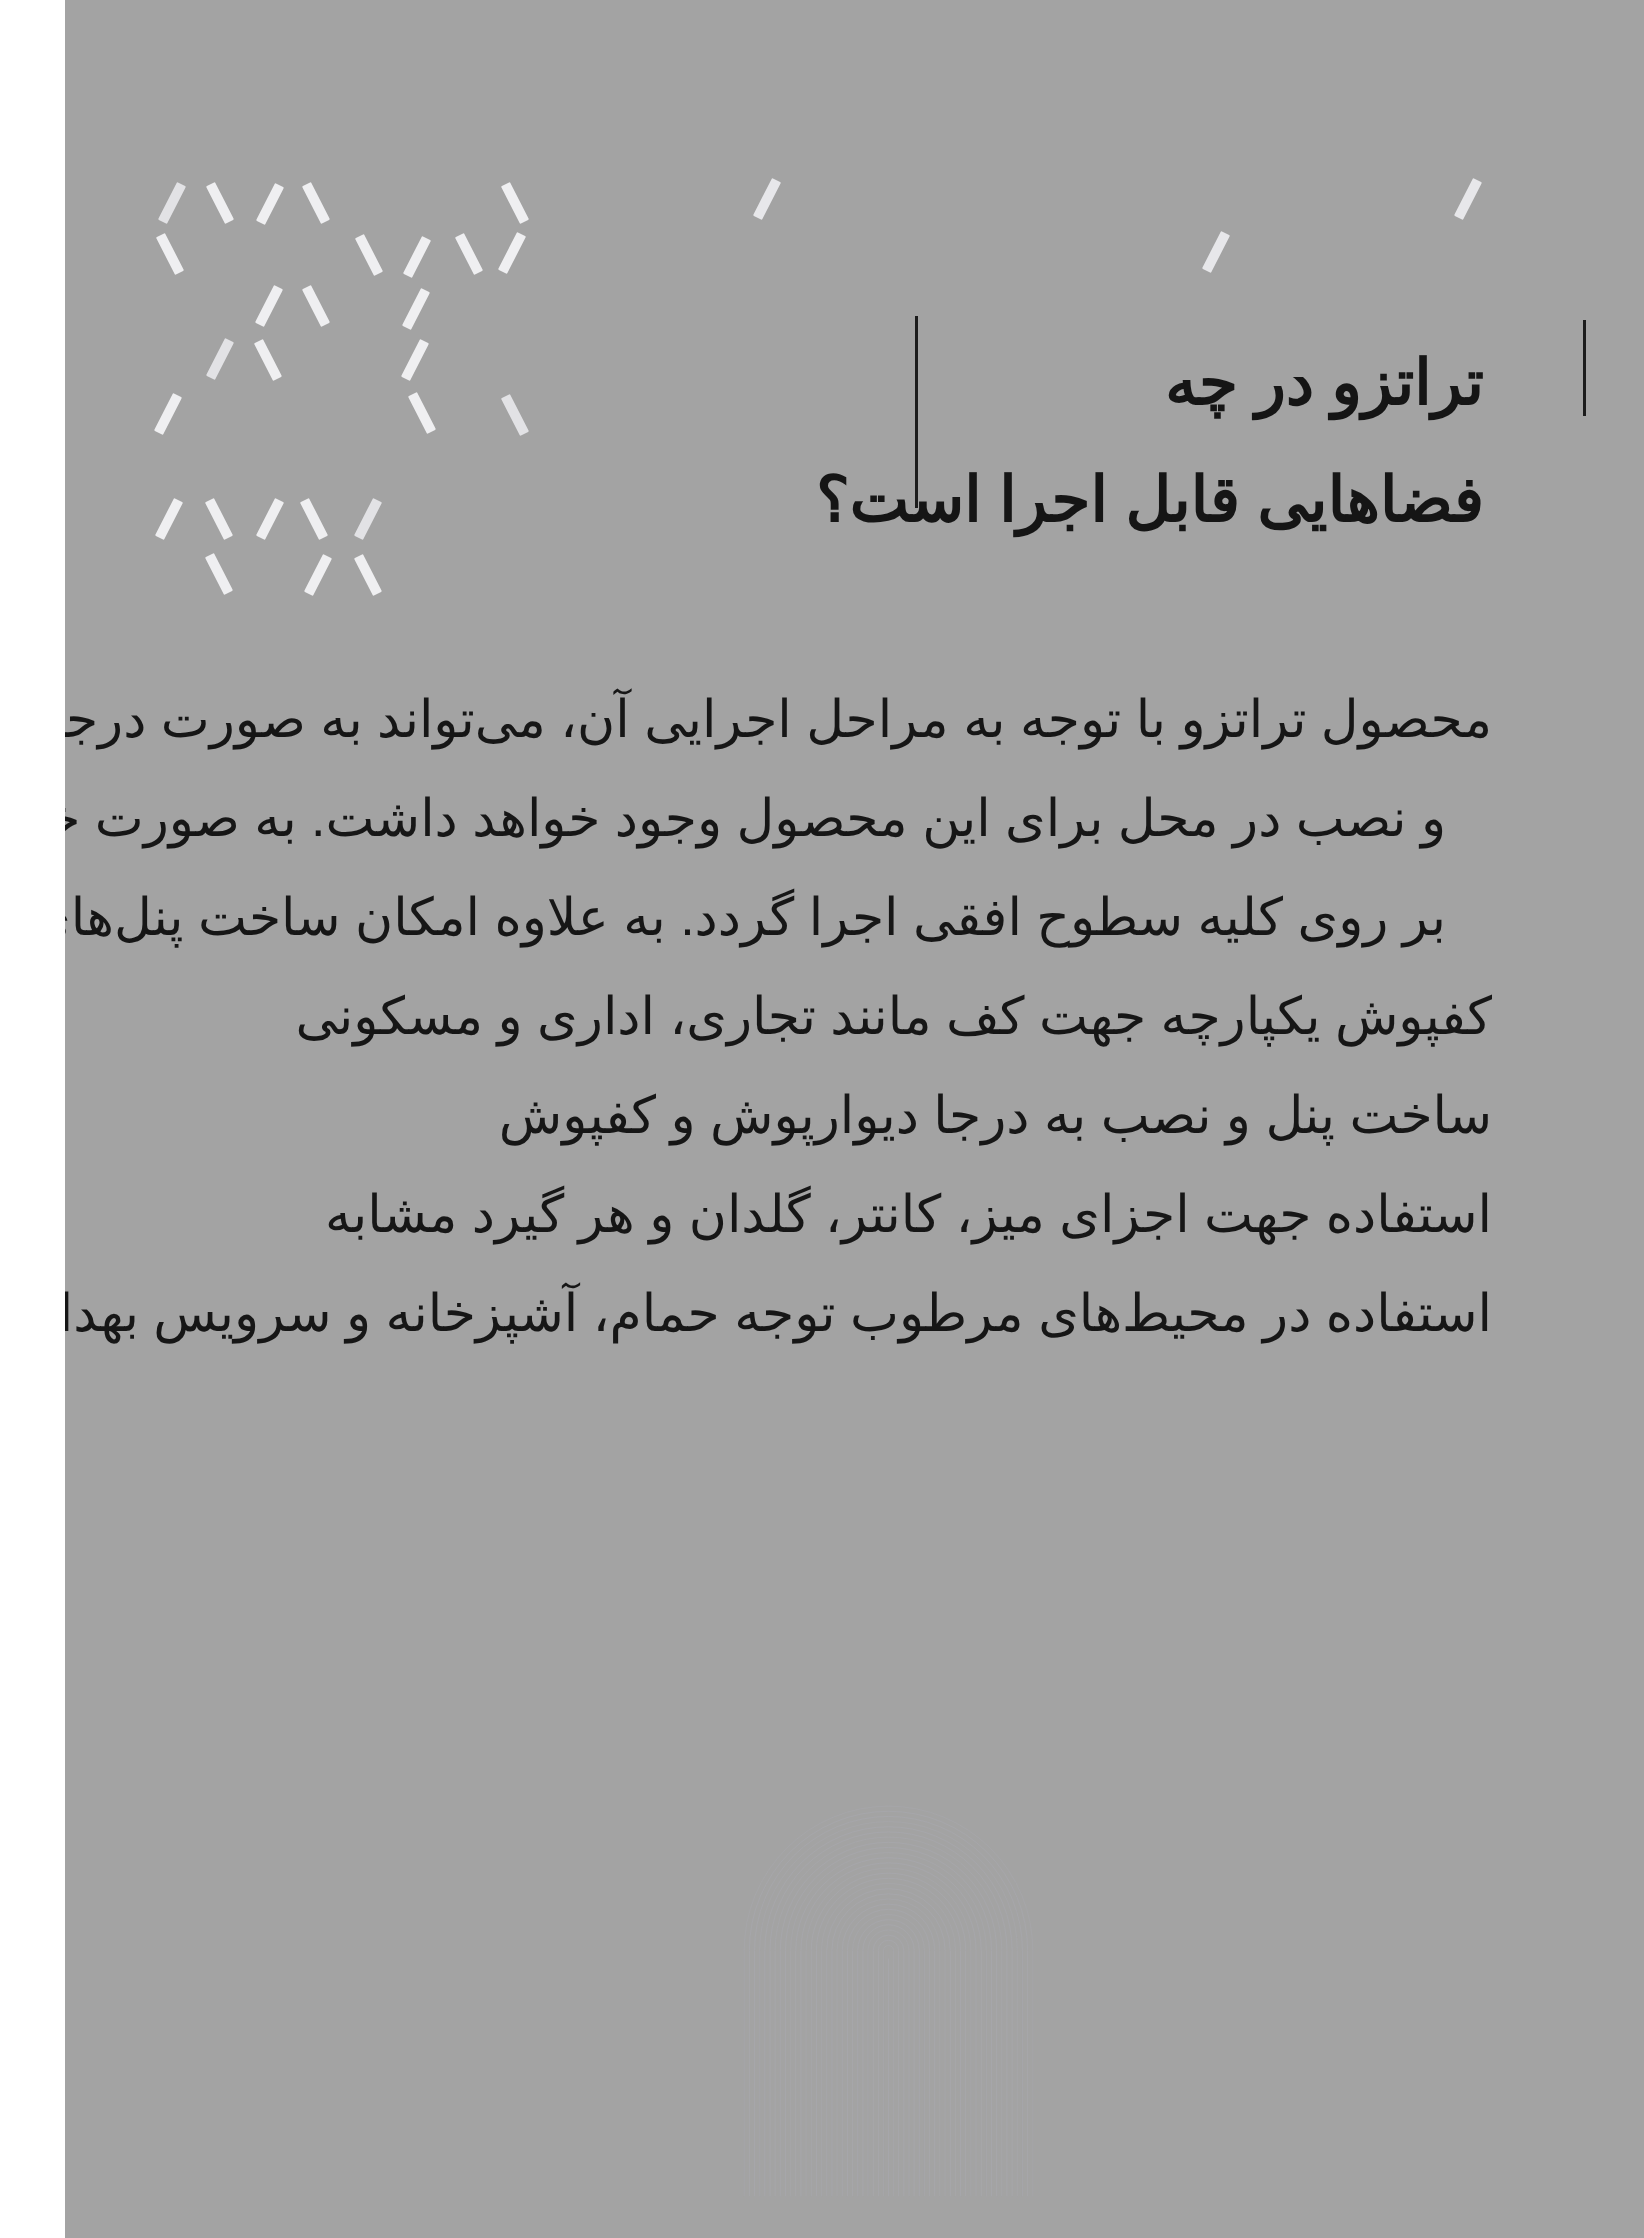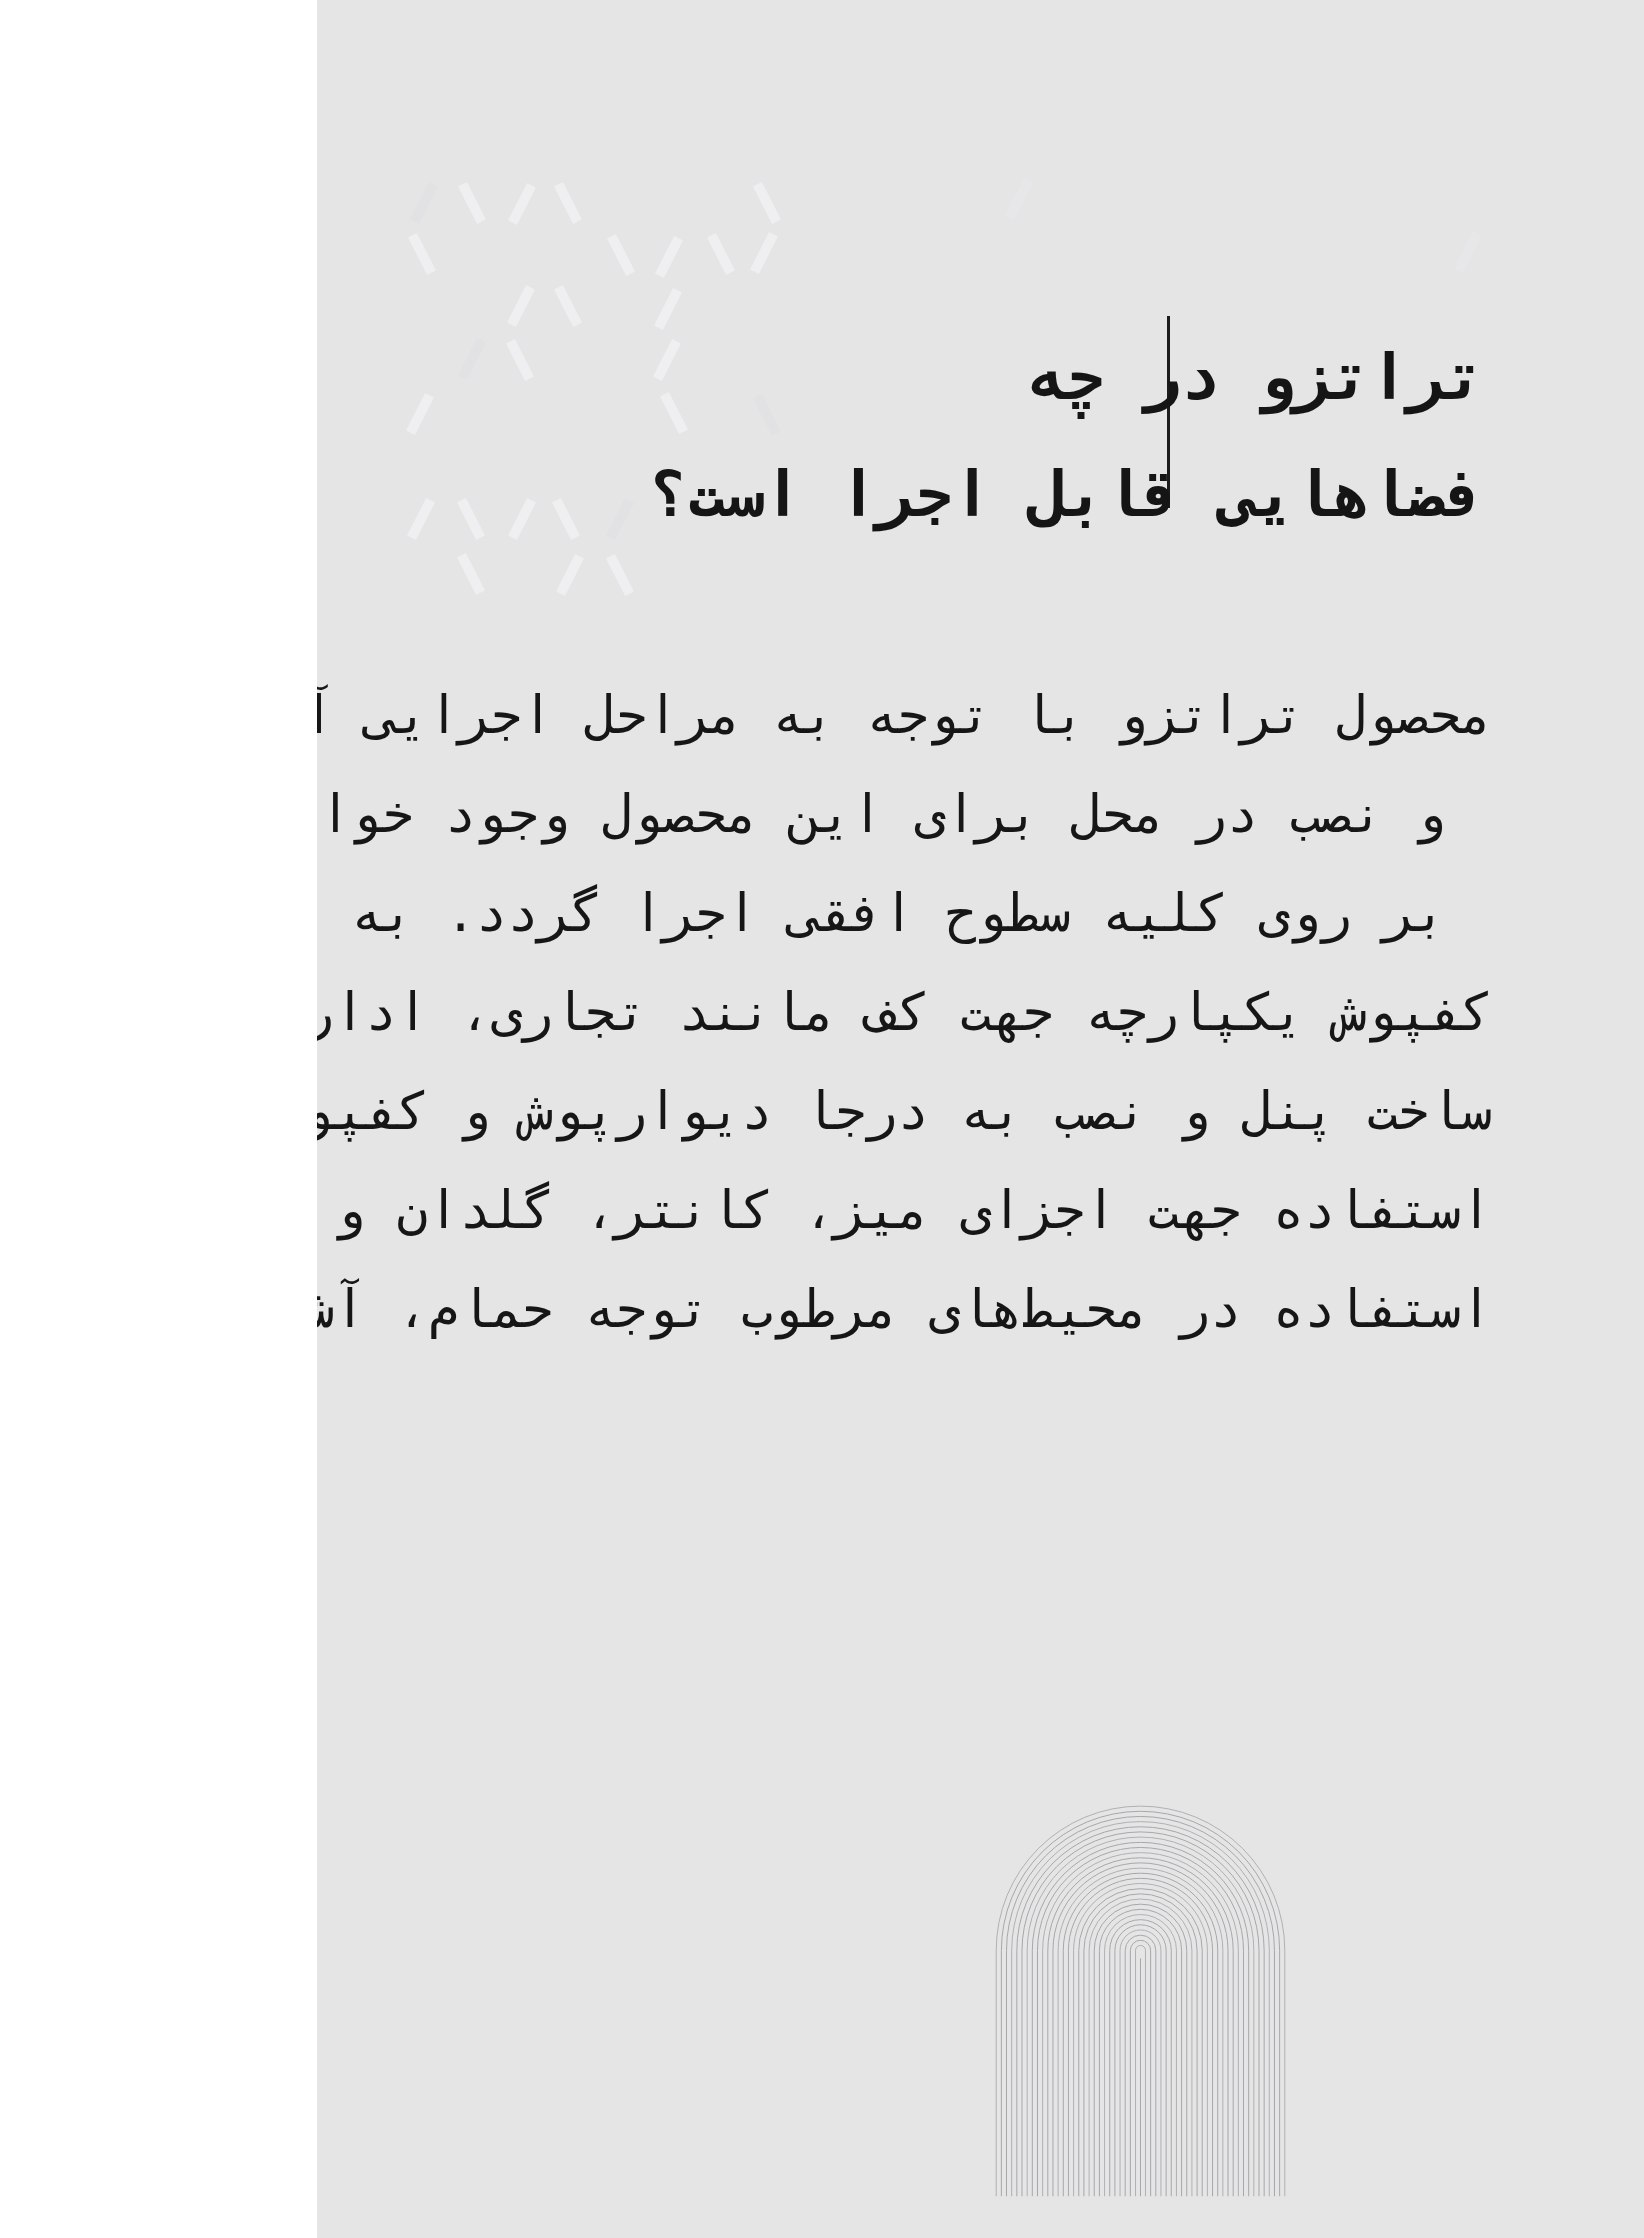--- a/index.html
+++ b/index.html
@@ -1,21 +1,21 @@
 <!DOCTYPE html>
 <html lang="fa" dir="rtl"><head>
 <meta charset="utf-8">
 <style>
   html,body{margin:0;padding:0;background:#fff;}
   .page{
     position:relative;
-    width:1327px;height:2239px;
-    background:#e5e5e5;
+    width:1579px;height:2239px;
+    background:#a3a3a3;
     overflow:hidden;
-    font-family:Liberation Mono, monospace;
+    font-family:Liberation Sans, sans-serif;
     direction:rtl;
   }
   
   .slash{
     position:absolute;
     width:10px;height:42px;
     border-radius:1px;
   }
   .slash.f{transform:rotate(27deg);}
   .slash.b{transform:rotate(-27deg);}

